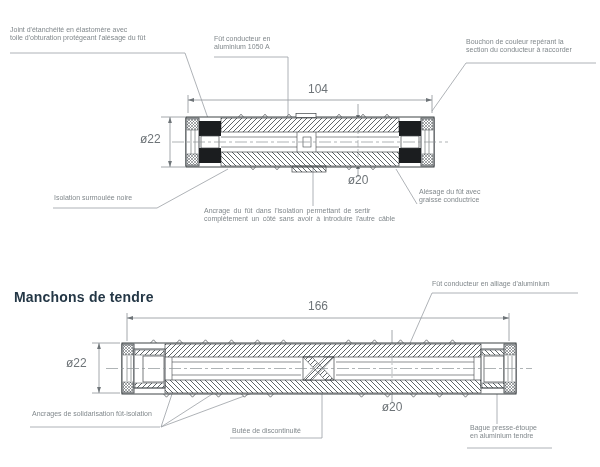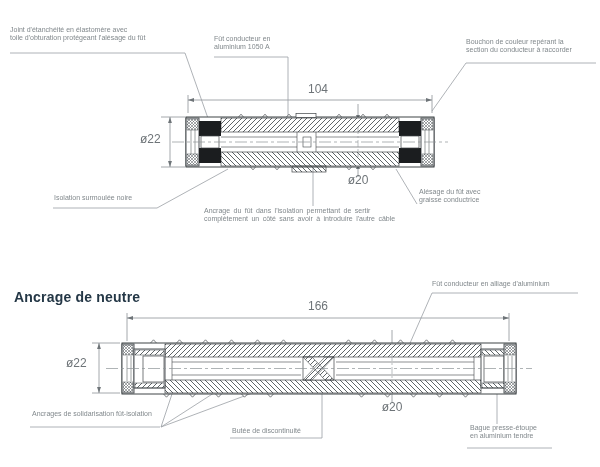--- a/index.html
+++ b/index.html
@@ -233,21 +233,21 @@
 <div class="lbl" style="left:54px;top:194px">Isolation surmoulée noire</div>
 <div class="lbl" style="left:204px;top:207px;width:218px;word-spacing:1.5px">Ancrage du fût dans l'isolation permettant de sertir
 complètement un côté sans avoir à introduire l'autre câble</div>
 <div class="lbl" style="left:419px;top:188px">Alésage du fût avec
 graisse conductrice</div>
 
 <div class="dim c" style="left:303px;top:85px;width:30px">104</div>
 <div class="dim r" style="left:140px;top:135px;width:26px">ø22</div>
 <div class="dim c" style="left:343px;top:176px;width:30px">ø20</div>
 
-<div class="ttl" style="left:14px;top:289px">Ancrage de neutre</div>
+<div class="ttl" style="left:14px;top:289px">Manchons de tendre</div>
 <div class="lbl" style="left:432px;top:280px">Fût conducteur en alliage d'aluminium</div>
 <div class="lbl" style="left:32px;top:410px">Ancrages de solidarisation fût-isolation</div>
 <div class="lbl" style="left:232px;top:427px">Butée de discontinuité</div>
 <div class="lbl" style="left:470px;top:424px">Bague presse-étoupe
 en aluminium tendre</div>
 
 <div class="dim c" style="left:303px;top:302px;width:30px">166</div>
 <div class="dim r" style="left:66px;top:359px;width:26px">ø22</div>
 <div class="dim c" style="left:377px;top:403px;width:30px">ø20</div>
 

